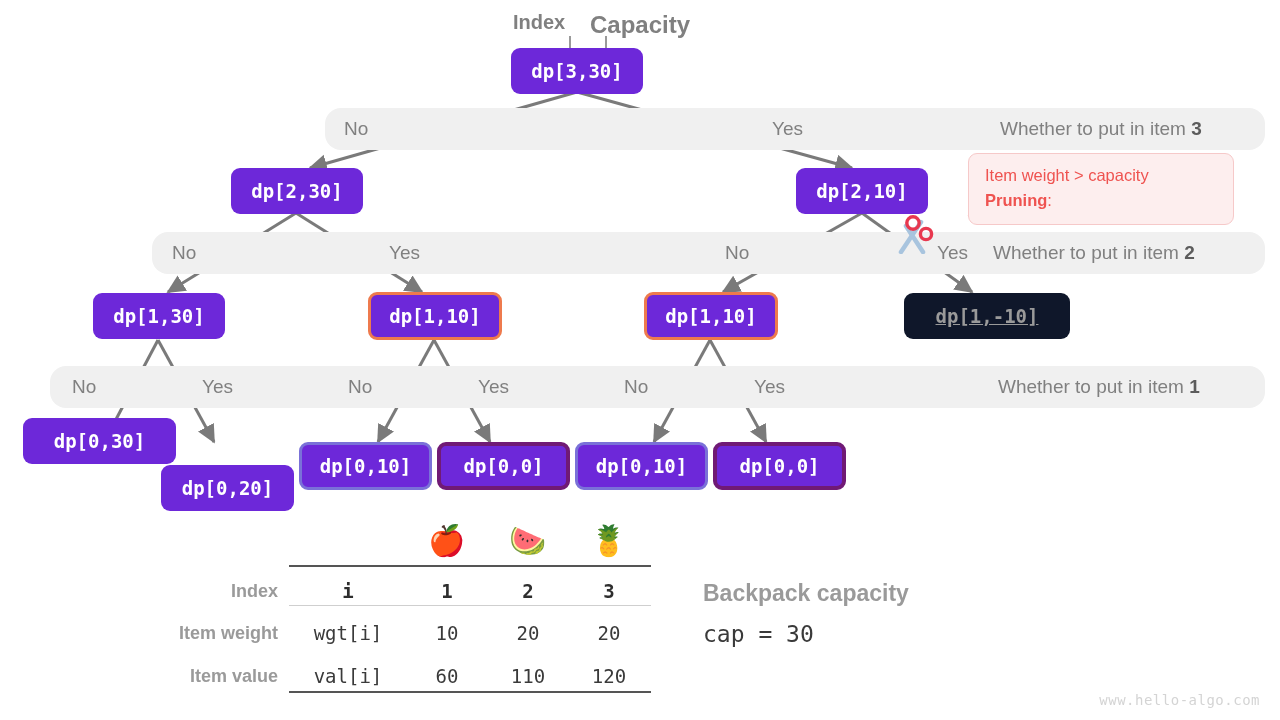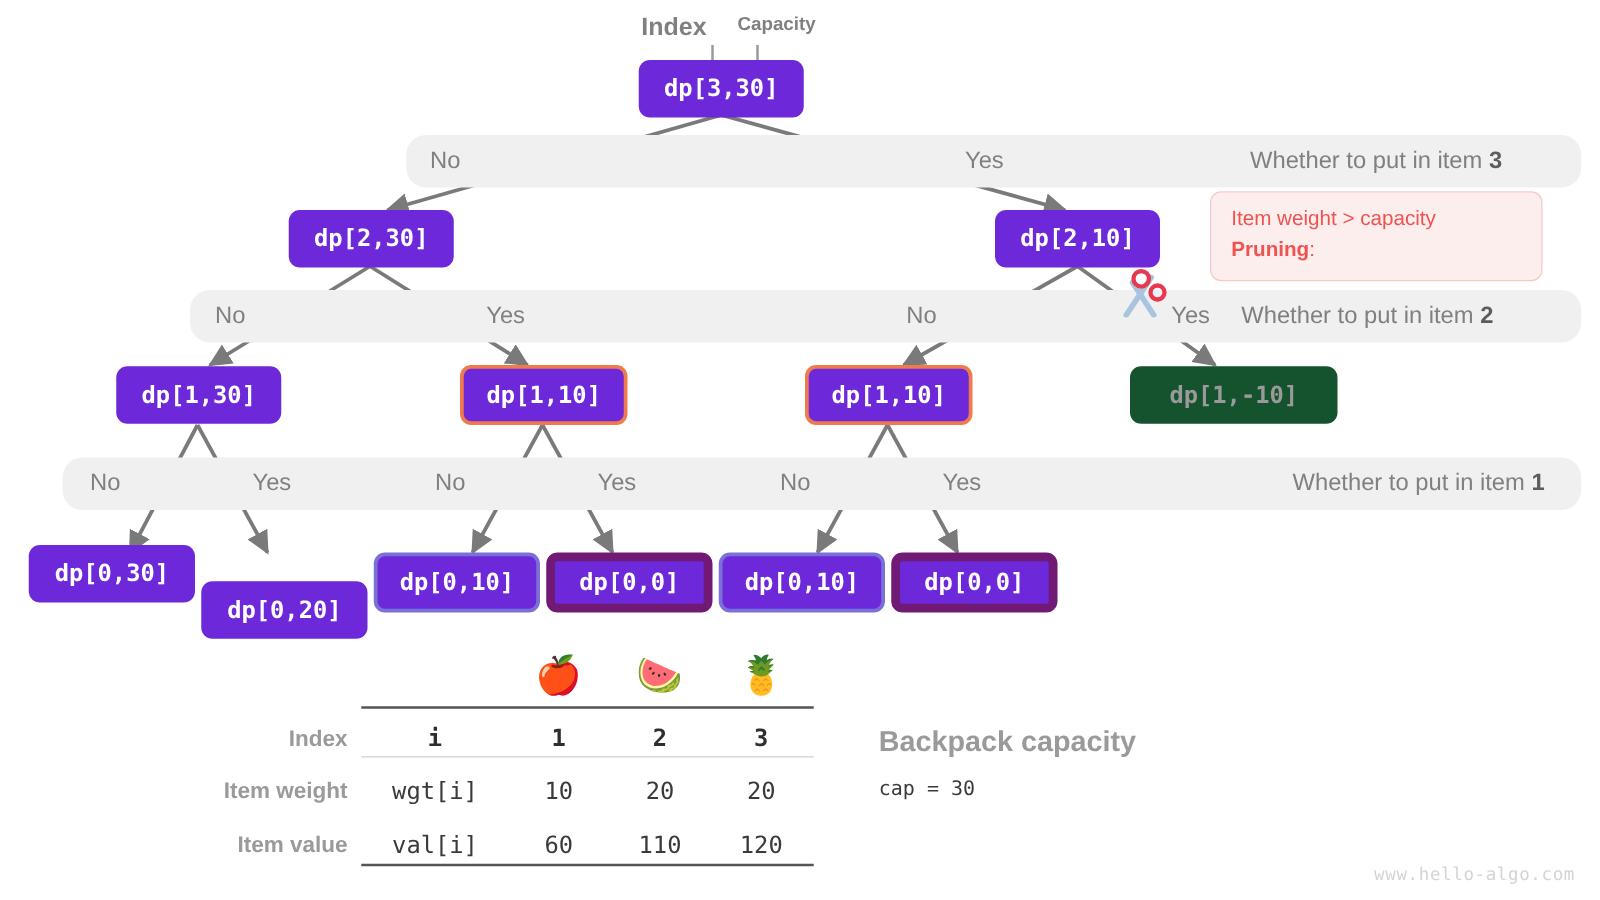--- a/index.html
+++ b/index.html
@@ -27,24 +27,24 @@
 
   
   .node{
     position:absolute;box-sizing:border-box;
     background:#6d28d9;border-radius:9px;
     color:#ffffff;font-family:"DejaVu Sans Mono", monospace;
     font-size:19px;font-weight:bold;
     display:flex;align-items:center;justify-content:center;
     letter-spacing:0px;white-space:nowrap;
   }
-  .node.gray{background:#14532d;color:#9a9a9a;}
+  .node.gray{background:#0f172a;color:#9a9a9a;text-decoration:underline;}
   .node.b-orange{border:3px solid #ee7a4d;}
   .node.b-purple{border:3px solid #7a71d8;}
-  .node.b-blue{border:7px solid #701a75;}
+  .node.b-blue{border:4px solid #701a75;}
 
   
   .callout{
     position:absolute;box-sizing:border-box;
     background:#fdeeee;border:1px solid #f6c9c9;border-radius:9px;
     padding:9px 14px 10px 16px;
     color:#ef5350;font-size:16.5px;line-height:1.5;
   }
   .callout .hd{font-weight:bold;}
   .tbl-rowlabel{
@@ -62,21 +62,21 @@
   .emoji{
     position:absolute;font-size:30px;line-height:1;
     transform:translate(-50%,-50%);
   }
 
   .side-title{
     position:absolute;color:#9a9a9a;font-weight:bold;font-size:23px;white-space:nowrap;
   }
   .side-code{
     position:absolute;color:#3a3a3a;
-    font-family:"DejaVu Sans Mono", monospace;font-size:16px;white-space:nowrap;
+    font-family:"DejaVu Sans Mono", monospace;font-size:23px;white-space:nowrap;
   }
   .watermark{
     position:absolute;right:20px;bottom:12px;color:#d4d4d4;
     font-family:"DejaVu Sans Mono", monospace;font-size:14px;letter-spacing:.5px;
   }
   svg.edges{position:absolute;left:0;top:0;width:1280px;height:720px;pointer-events:none;}
   svg.scissors{position:absolute;pointer-events:none;}
 </style>
 </head>
 <body>
@@ -110,21 +110,21 @@
       <line x1="710" y1="340" x2="766" y2="442"></line>
     </g>
 
     <line x1="968" y1="216" x2="1056" y2="175" stroke="#f3a3a3" stroke-width="1.4" fill="none"></line>
 
     <line x1="570" y1="36" x2="570" y2="56" stroke="#9a9a9a" stroke-width="2"></line>
     <line x1="606" y1="36" x2="606" y2="56" stroke="#9a9a9a" stroke-width="2"></line>
   </svg>
 
   <div style="position:absolute;left:513px;top:11px;color:#808080;font-size:20px;font-weight:bold;">Index</div>
-  <div style="position:absolute;left:590px;top:11px;color:#808080;font-size:15px;font-weight:bold;">Capacity</div>
+  <div style="position:absolute;left:590px;top:11px;color:#808080;font-size:24px;font-weight:bold;">Capacity</div>
 
   <div class="level-bar" style="left:325px;top:108px;width:940px;height:42px;"></div>
   <div class="lvl-label" style="left:344px;top:129px;">No</div>
   <div class="lvl-label" style="left:772px;top:129px;">Yes</div>
   <div class="lvl-right" style="left:1000px;top:129px;">
     <span>Whether to put in item </span><b>3</b>
   </div>
 
   <div class="level-bar" style="left:152px;top:232px;width:1113px;height:42px;"></div>
   <div class="lvl-label" style="left:172px;top:253px;">No</div>
@@ -135,35 +135,35 @@
     <span>Whether to put in item </span><b>2</b>
   </div>
 
   <div class="level-bar" style="left:50px;top:366px;width:1215px;height:42px;"></div>
   <div class="lvl-label" style="left:72px;top:387px;">No</div>
   <div class="lvl-label" style="left:202px;top:387px;">Yes</div>
   <div class="lvl-label" style="left:348px;top:387px;">No</div>
   <div class="lvl-label" style="left:478px;top:387px;">Yes</div>
   <div class="lvl-label" style="left:624px;top:387px;">No</div>
   <div class="lvl-label" style="left:754px;top:387px;">Yes</div>
-  <div class="lvl-right" style="left:998px;top:387px;margin-left:36px;">
+  <div class="lvl-right" style="left:998px;top:387px;">
     <span>Whether to put in item </span><b>1</b>
   </div>
 
   <div class="node" style="left:511px;top:48px;width:132px;height:46px;">dp[3,30]</div>
 
   <div class="node" style="left:231px;top:168px;width:132px;height:46px;">dp[2,30]</div>
   <div class="node" style="left:796px;top:168px;width:132px;height:46px;">dp[2,10]</div>
 
   <div class="node" style="left:93px;top:293px;width:132px;height:46px;">dp[1,30]</div>
   <div class="node b-orange" style="left:368px;top:292px;width:134px;height:48px;">dp[1,10]</div>
   <div class="node b-orange" style="left:644px;top:292px;width:134px;height:48px;">dp[1,10]</div>
   <div class="node gray" style="left:904px;top:293px;width:166px;height:46px;">dp[1,-10]</div>
 
-  <div class="node" style="left:23px;top:436px;width:133px;height:46px;">dp[0,30]</div>
+  <div class="node" style="left:23px;top:418px;width:153px;height:46px;">dp[0,30]</div>
   <div class="node" style="left:161px;top:434px;width:133px;height:46px;margin-top:31px;">dp[0,20]</div>
   <div class="node b-purple" style="left:299px;top:442px;width:133px;height:48px;">dp[0,10]</div>
   <div class="node b-blue" style="left:437px;top:442px;width:133px;height:48px;">dp[0,0]</div>
   <div class="node b-purple" style="left:575px;top:442px;width:133px;height:48px;">dp[0,10]</div>
   <div class="node b-blue" style="left:713px;top:442px;width:133px;height:48px;">dp[0,0]</div>
 
   <svg class="scissors" style="left:893px;top:206px;width:46px;height:48px;" viewBox="0 0 46 48">
     <g stroke="#a8c4de" stroke-width="4.5" stroke-linecap="round" fill="none">
       <line x1="8" y1="46" x2="28" y2="16"></line>
       <line x1="30" y1="46" x2="13" y2="20"></line>

